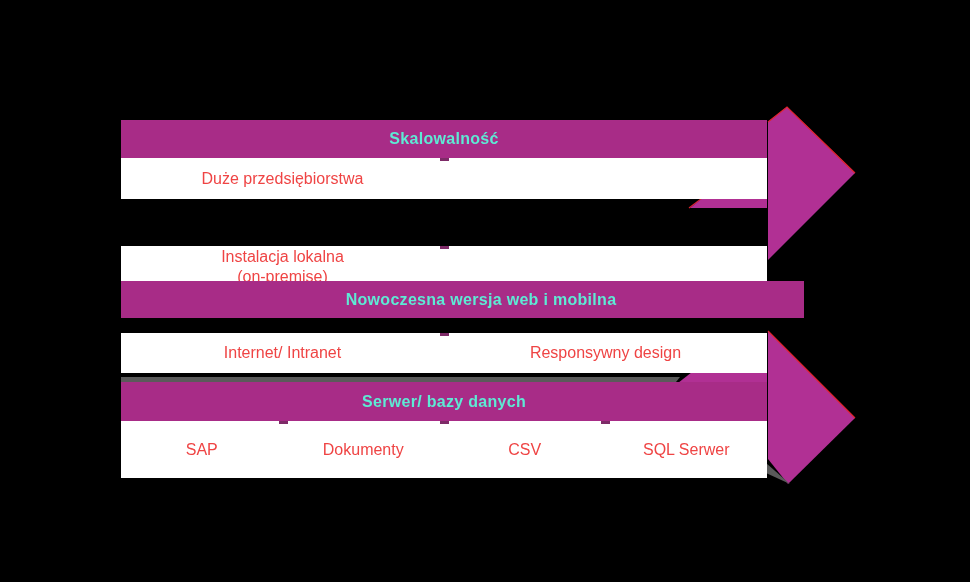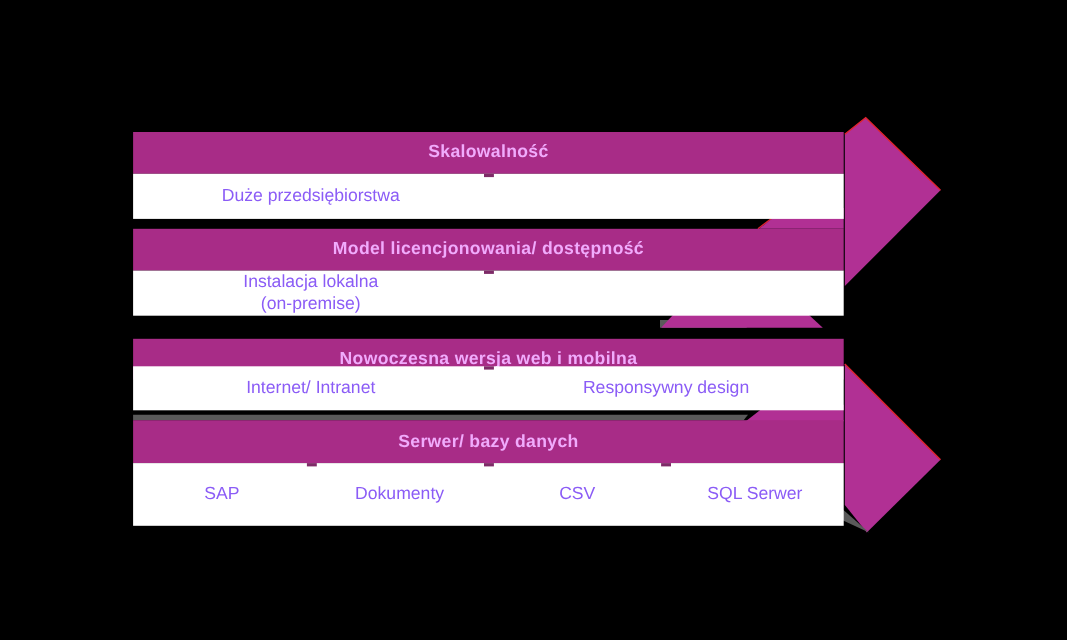--- a/index.html
+++ b/index.html
@@ -21,35 +21,35 @@
     position: absolute;
     left: 121px;
     width: 646px;
     z-index: 2;
     display: flex;
     align-items: center;
     justify-content: center;
   }
   .header-bar {
     background: #A82C87;
-    color: #f0abfc;
+    color: #5eead4;
     font-weight: bold;
     font-size: 16px;
     letter-spacing: 0.3px;
   }
   .row-bar {
     background: #FFFFFF;
-    color: #8b5cf6;
+    color: #ef4444;
     font-size: 16px;
   }
   .h1 { top: 120px; height: 38px; }
   .r1 { top: 158px; height: 41px; }
   .h2 { top: 208px; height: 38px; }
   .r2 { top: 246px; height: 41px; }
-  .h3 { top: 308px; height: 37px; }
+  .h3 { top: 281px; height: 37px; padding-left: 37px; }
   .r3 { top: 333px; height: 40px; }
   .h4 { top: 382px; height: 39px; }
   .r4 { top: 421px; height: 57px; }
   .row-bar { justify-content: flex-start; }
   .cell {
     position: absolute;
     top: 0; height: 100%;
     display: flex;
     flex-direction: column;
     align-items: center;
@@ -102,23 +102,20 @@
 
   <div class="bar header-bar h1">
     <span>Skalowalność</span>
   </div>
   <div class="bar row-bar r1">
     <div class="cell half-1">
       <span>Duże przedsiębiorstwa</span>
     </div>
   </div>
 
-  <div class="bar header-bar h2">
-    <span>Model licencjonowania/ dostępność</span>
-  </div>
   <div class="bar row-bar r2">
     <div class="cell half-1">
       <span>Instalacja lokalna</span>
       <span>(on-premise)</span>
     </div>
   </div>
 
   <div class="bar header-bar h3">
     <span>Nowoczesna wersja web i mobilna</span>
   </div>

